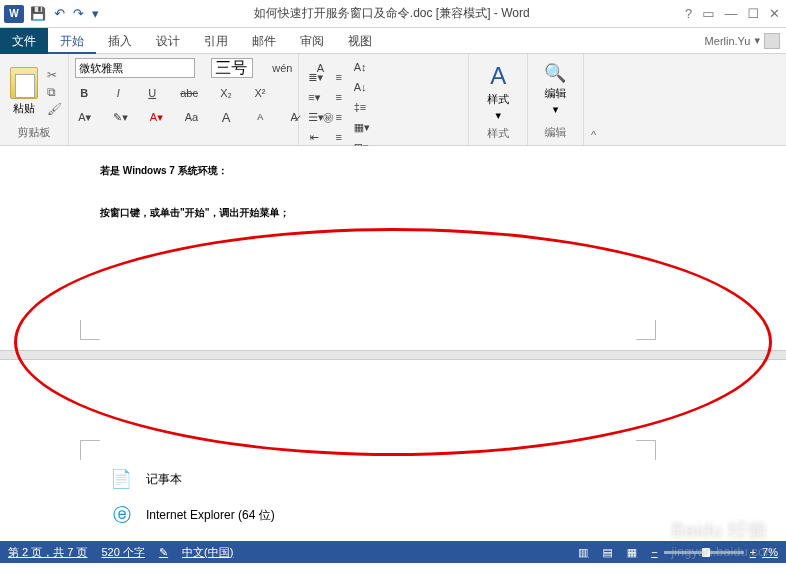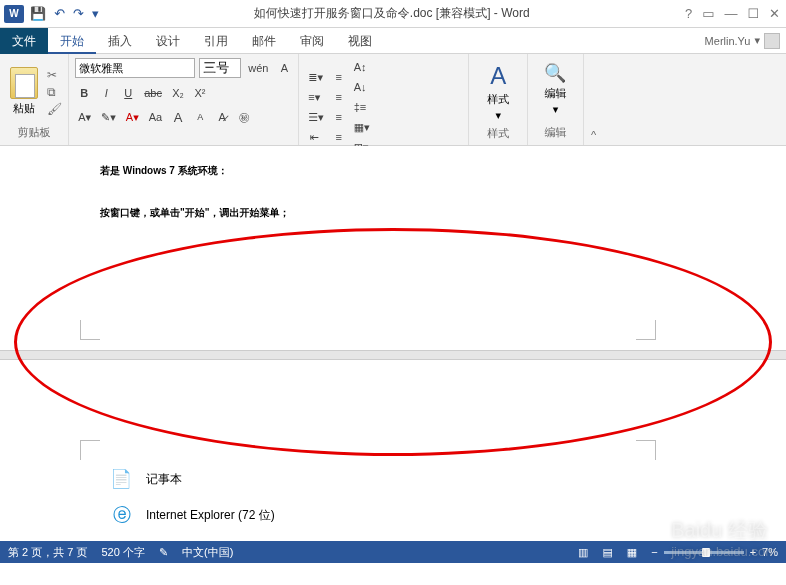--- a/index.html
+++ b/index.html
@@ -21,23 +21,23 @@
 .ribbon{height:92px;background:#f3f3f3;border-bottom:1px solid #d4d4d4;display:flex;font-size:11px;}
 .rgroup{border-right:1px solid #ddd;padding:4px 6px;display:flex;flex-direction:column;justify-content:space-between;}
 .rgroup .label{text-align:center;color:#666;font-size:11px;height:16px;font-family:Liberation Mono, monospace;}
 .rgroup .content{flex:1;display:flex;align-items:center;gap:3px;}
 .clipboard .content{flex-direction:row;}
 .paste-btn{display:flex;flex-direction:column;align-items:center;gap:2px;cursor:pointer;padding:2px 4px;}
 .paste-btn .icon{width:28px;height:32px;background:linear-gradient(#f7e9a8,#e8c65c);border:1px solid #c9a94a;border-radius:2px;position:relative;}
 .paste-btn .icon::after{content:"";position:absolute;left:4px;top:6px;width:18px;height:22px;background:#fff;border:1px solid #aaa;}
 .clip-side{display:flex;flex-direction:column;gap:3px;margin-left:2px;}
 .clip-side span{cursor:pointer;color:#666;font-size:12px;}
-.font-grp .row{display:flex;gap:4px;align-items:center;margin-bottom:3px;}
+.font-grp .row{display:flex;gap:16px;align-items:center;margin-bottom:3px;}
 .font-sel{width:120px;height:20px;border:1px solid #ababab;background:#fff;font-size:11px;padding:0 3px;}
-.size-sel{width:42px;height:20px;border:1px solid #ababab;background:#fff;font-size:13px;padding:0 3px;}
+.size-sel{width:42px;height:20px;border:1px solid #ababab;background:#fff;font-size:16px;padding:0 3px;}
 .btn{min-width:18px;height:18px;border:1px solid transparent;background:transparent;cursor:pointer;font-size:11px;color:#444;display:inline-flex;align-items:center;justify-content:center;padding:0 2px;}
 .btn.bold{font-weight:bold;}
 .btn.italic{font-style:italic;}
 .btn.underline{text-decoration:underline;}
 .para-grp .row,.font-grp .content{flex-direction:column;align-items:flex-start;}
 .row{display:flex;gap:2px;align-items:center;}
 .style-grp{display:flex;flex-direction:column;align-items:center;justify-content:center;gap:2px;padding:4px 12px;cursor:pointer;}
 .style-grp .icon{font-size:24px;color:#2b579a;}
 .edit-grp{display:flex;flex-direction:column;align-items:center;justify-content:center;gap:2px;padding:4px 10px;cursor:pointer;}
 .edit-grp .icon{font-size:18px;color:#444;}
@@ -50,21 +50,21 @@
 .corner{position:absolute;width:20px;height:20px;border:1px solid #bbb;}
 .corner.tl{border-right:none;border-bottom:none;}
 .corner.tr{border-left:none;border-bottom:none;}
 .corner.bl{border-right:none;border-top:none;}
 .corner.br{border-left:none;border-top:none;}
 .start-list{position:absolute;left:100px;top:315px;width:260px;background:#fff;}
 .start-item{display:flex;align-items:center;gap:10px;padding:4px 8px;font-size:12px;cursor:pointer;}
 .start-item .app-icon{width:28px;height:28px;display:flex;align-items:center;justify-content:center;font-size:18px;}
 .statusbar{height:22px;background:#2b579a;color:#fff;display:flex;align-items:center;font-size:11px;padding:0 8px;gap:14px;}
 .statusbar .sp{flex:1;}
-.statusbar span{cursor:pointer;}
+.statusbar span{cursor:pointer;text-decoration:underline;}
 .zoom{display:flex;align-items:center;gap:6px;}
 .zoom .track{width:80px;height:3px;background:#94b1d4;position:relative;}
 .zoom .track::after{content:"";position:absolute;left:38px;top:-3px;width:8px;height:9px;background:#fff;border-radius:1px;}
 .watermark{position:absolute;right:10px;bottom:26px;font-size:20px;color:rgba(255,255,255,0.35);font-weight:normal;pointer-events:none;text-shadow:0 0 4px rgba(0,0,0,0.2);}
 .watermark .sub{font-size:13px;display:block;text-align:right;color:rgba(200,200,200,0.4);}
 </style>
 </head>
 <body>
 
 <div class="titlebar">
@@ -209,21 +209,21 @@
   </div>
   <div class="red-ellipse"></div>
 
   <div class="start-list">
     <div class="start-item">
       <div class="app-icon">📄</div>
       <span>记事本</span>
     </div>
     <div class="start-item">
       <div class="app-icon" style="color:#1e90d4">ⓔ</div>
-      <span>Internet Explorer (72 位)</span>
+      <span>Internet Explorer (64 位)</span>
     </div>
   </div>
 </div>
 
 <div class="statusbar">
   <span>第 2 页，共 7 页</span>
   <span>520 个字</span>
   <span>✎</span>
   <span>中文(中国)</span>
   <div class="sp"></div>

